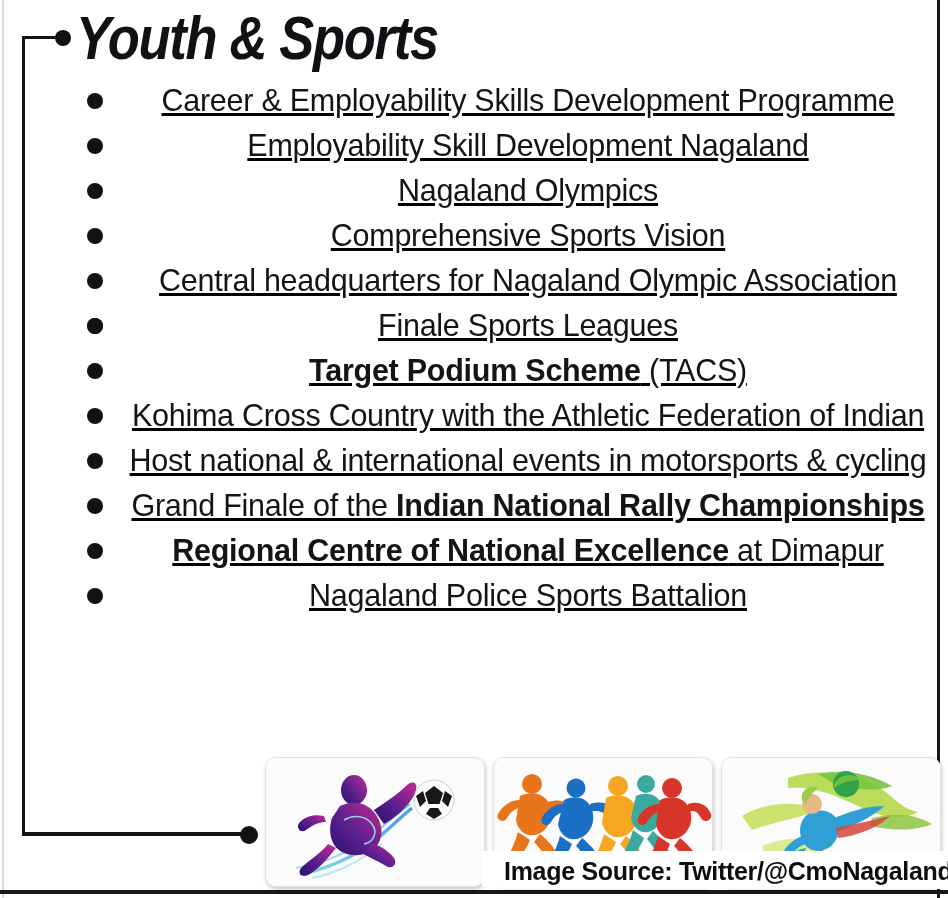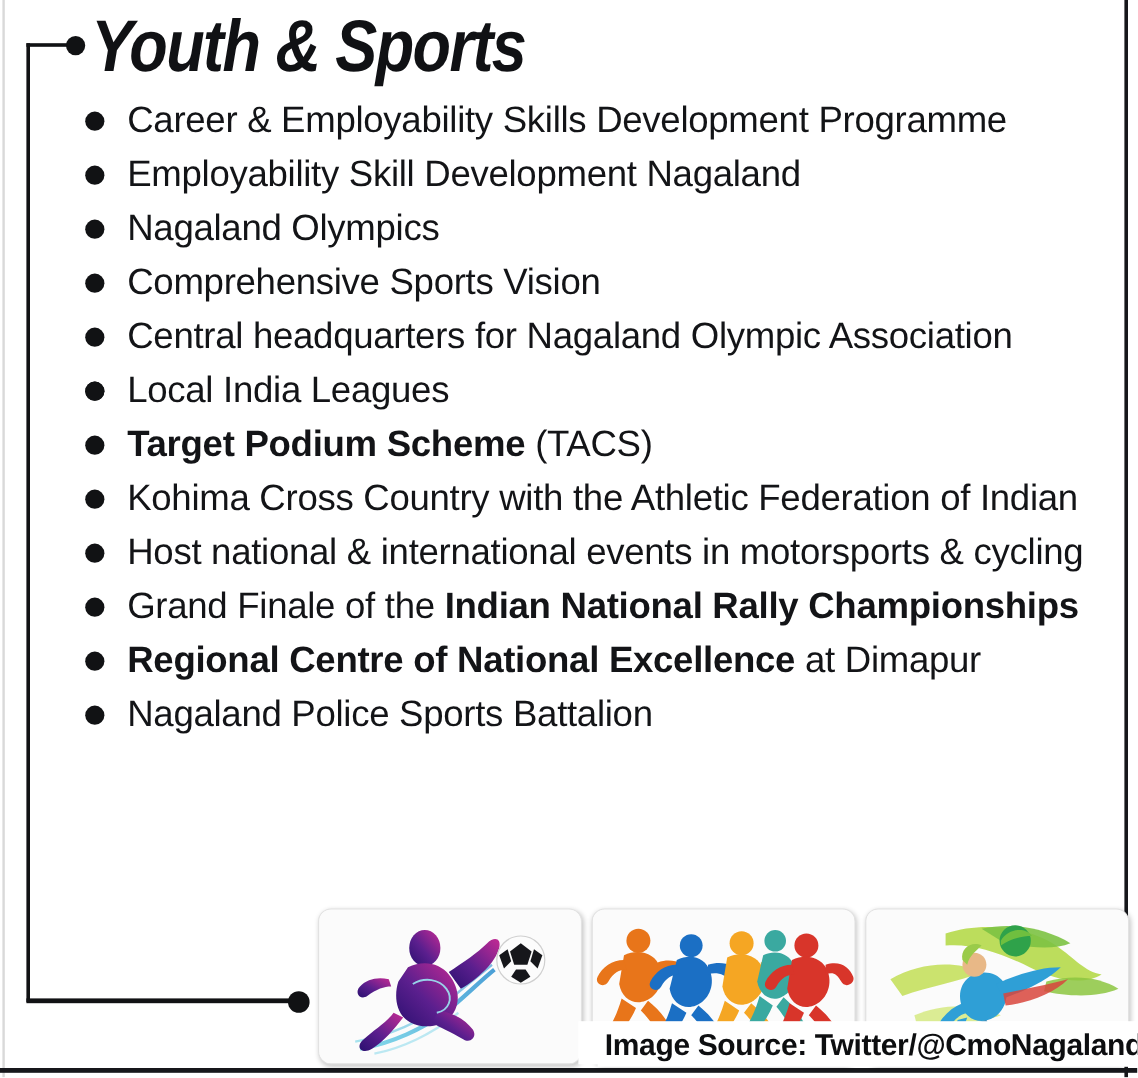--- a/index.html
+++ b/index.html
@@ -10,20 +10,21 @@
   body {
     font-family: "Liberation Sans", sans-serif;
   }
   #infographic {
     position: relative;
     width: 948px;
     height: 898px;
     background: #ffffff;
     overflow: hidden;
     box-sizing: border-box;
+    text-align: center;
   }
   
   .frame-left {
     position: absolute;
     left: 2px; top: 0; bottom: 0;
     width: 2px;
     background: #d9d9d9;
   }
   .frame-right {
     position: absolute;
@@ -91,23 +92,24 @@
     line-height: 64px;
     letter-spacing: -1.5px;
     color: #101114;
     transform: scaleX(0.86);
     transform-origin: left top;
     white-space: nowrap;
   }
   
   .bullet-list {
     position: absolute;
-    left: 68px;
+    left: 84px;
     top: 80px;
     width: 850px;
+    text-decoration: underline;
   }
   .bullet-item {
     position: relative;
     padding-left: 38px;
     margin-bottom: 4px;
     font-size: 30.5px;
     line-height: 41px;
     color: #131417;
     font-weight: 400;
     letter-spacing: -0.25px;
@@ -184,21 +186,21 @@
 
   <div class="title">Youth &amp; Sports</div>
 
   <div class="bullet-list">
       <div class="bullet-item"><span class="dot"></span><span><span>Career &amp; Employability Skills Development Programme</span></span></div>
       <div class="bullet-item"><span class="dot"></span><span><span>Employability Skill Development Nagaland</span></span></div>
       <div class="bullet-item"><span class="dot"></span><span><span>Nagaland Olympics</span></span></div>
       <div class="bullet-item"><span class="dot"></span><span><span>Comprehensive Sports Vision</span></span></div>
       <div class="bullet-item"><span class="dot"></span><span><span>Central headquarters for Nagaland Olympic Association</span></span></div>
       <div class="bullet-item"><span class="dot"></span></div>
-      <div class="bullet-item"><span class="dot"></span><span><span>Local India Leagues</span></span></div>
+      <div class="bullet-item"><span class="dot"></span><span><span>Finale Sports Leagues</span></span></div>
       <div class="bullet-item"><span class="dot"></span><span><b>Target Podium Scheme</b><span> (TACS)</span></span></div>
       <div class="bullet-item"><span class="dot"></span><span><span>Kohima Cross Country with the Athletic Federation of Indian</span></span></div>
       <div class="bullet-item"><span class="dot"></span><span><span>Host national &amp; international events in motorsports &amp; cycling</span></span></div>
       <div class="bullet-item"><span class="dot"></span><span><span>Grand Finale of the </span><b>Indian National Rally Championships</b></span></div>
       <div class="bullet-item"><span class="dot"></span><span><b>Regional Centre of National Excellence</b><span> at Dimapur</span></span></div>
       <div class="bullet-item"><span class="dot"></span><span><span>Nagaland Police Sports Battalion</span></span></div>
     </div>
 
   <div class="thumb-strip">
 

